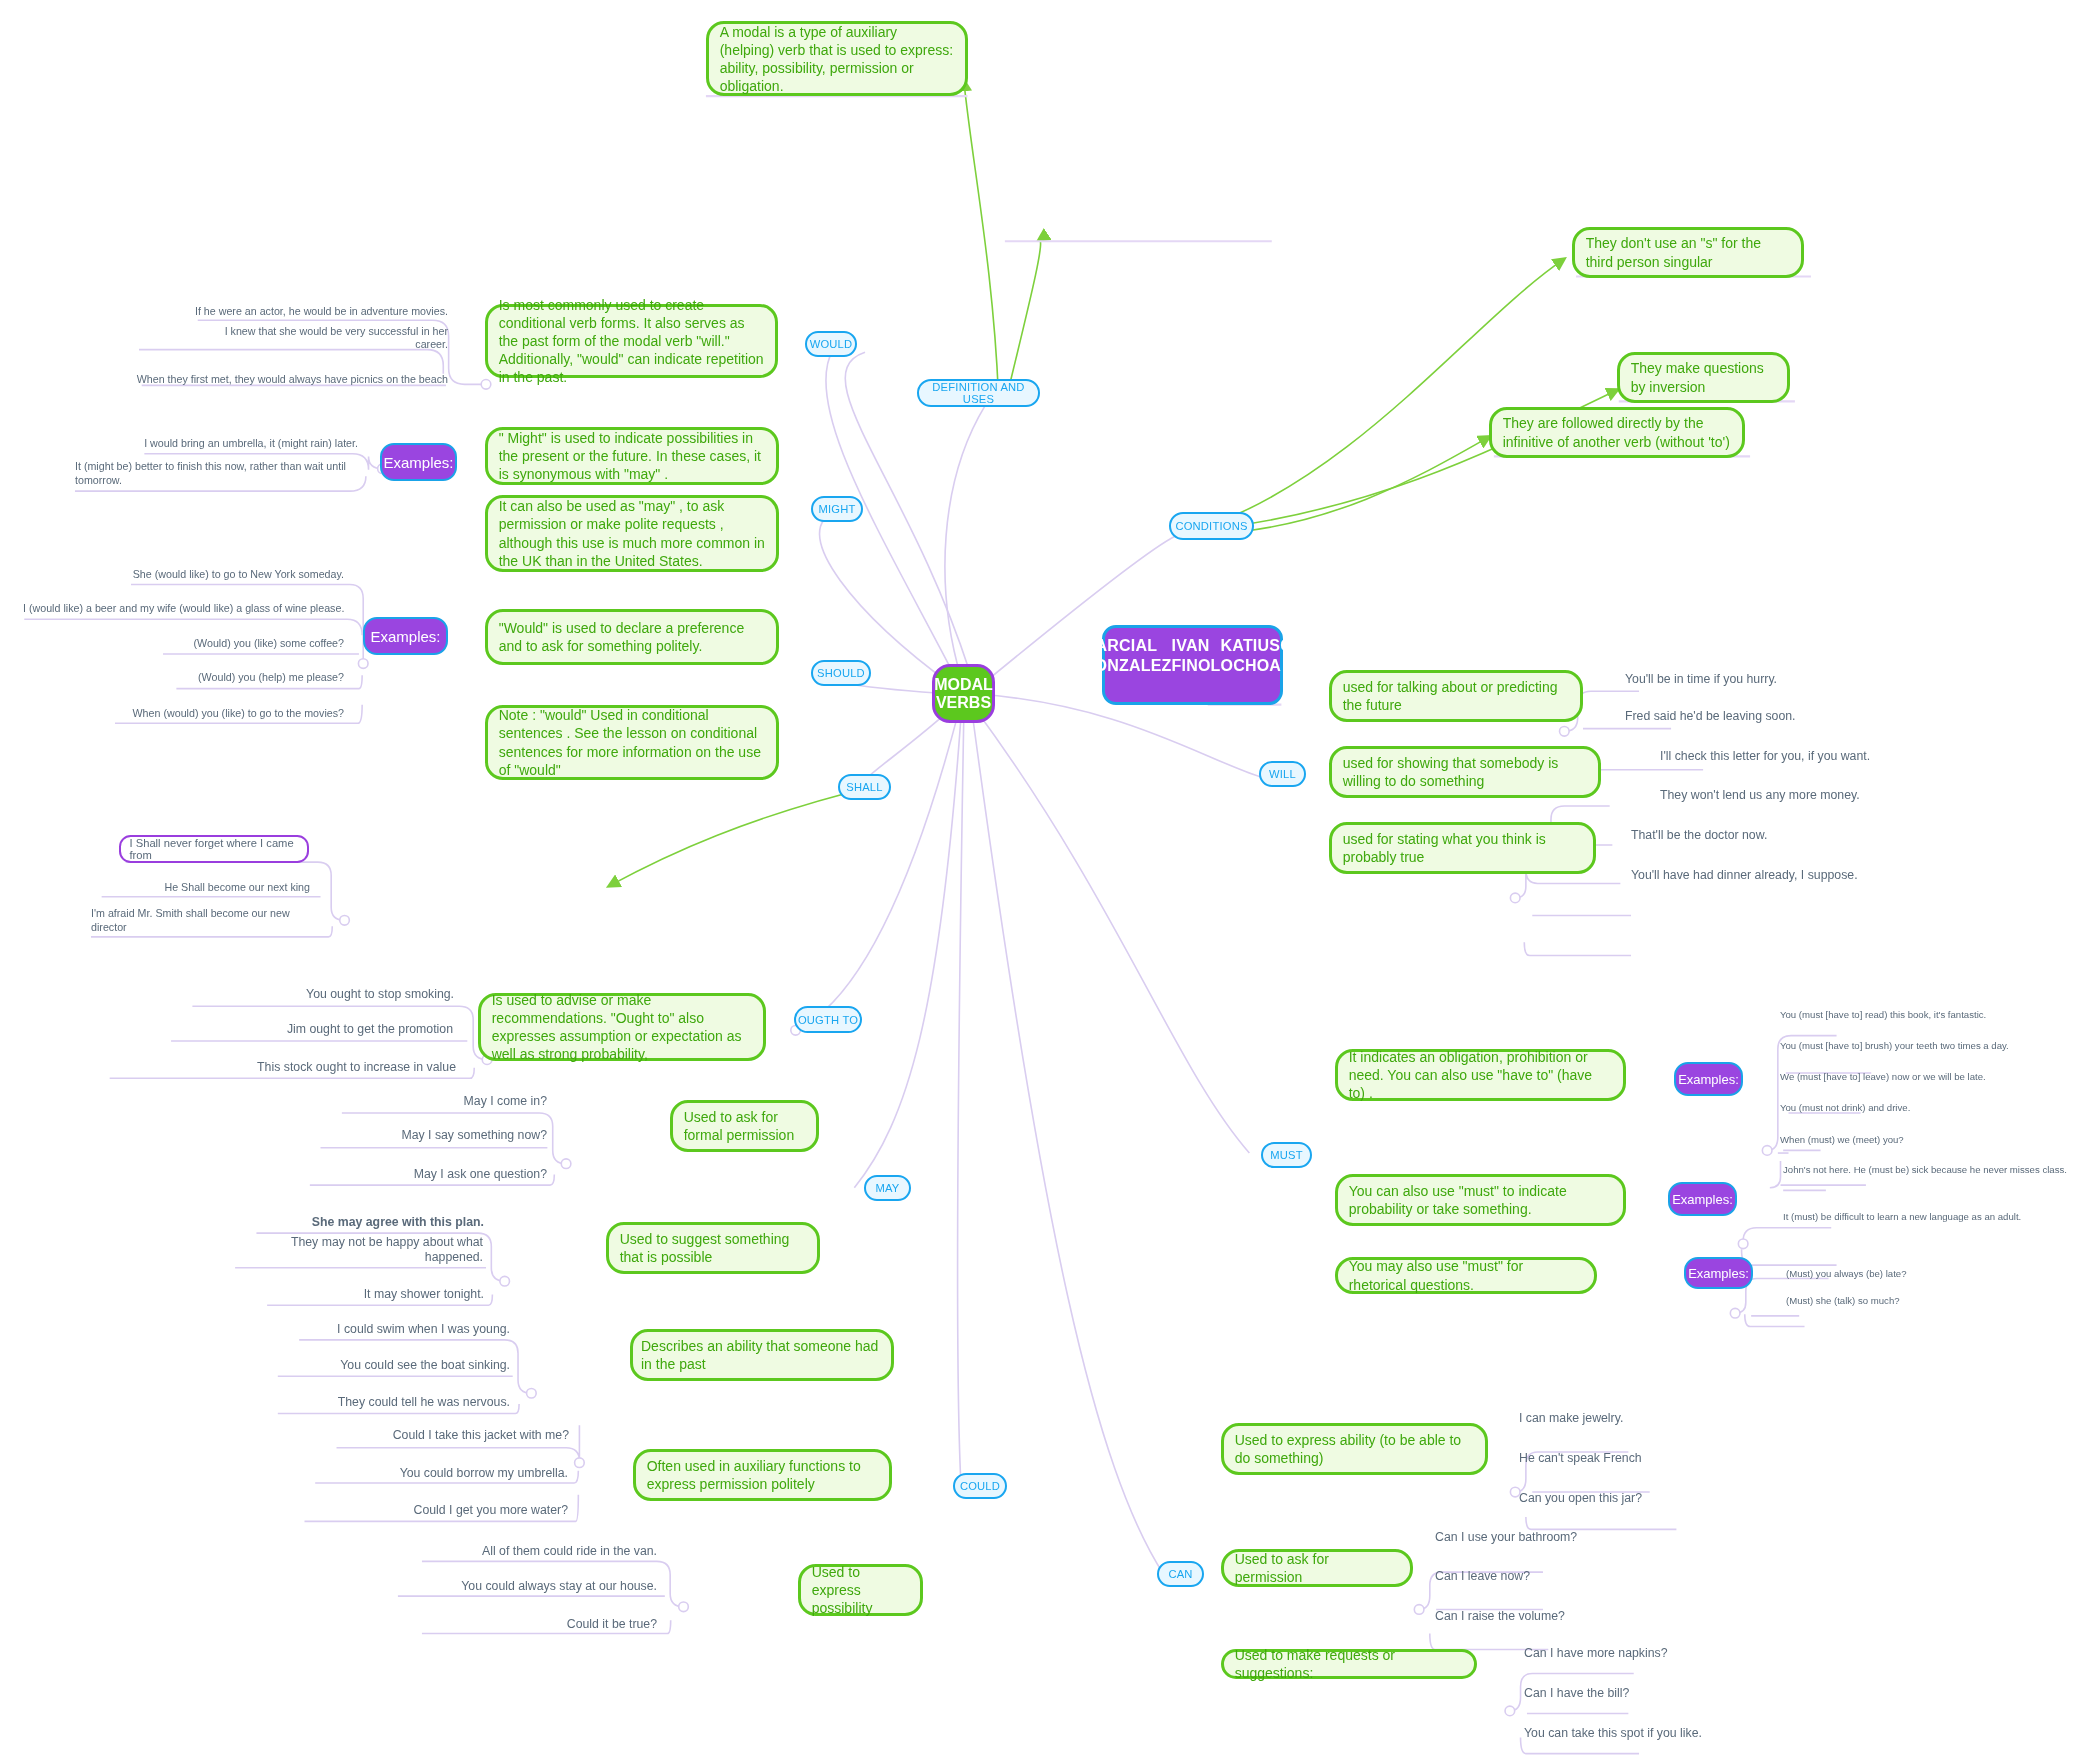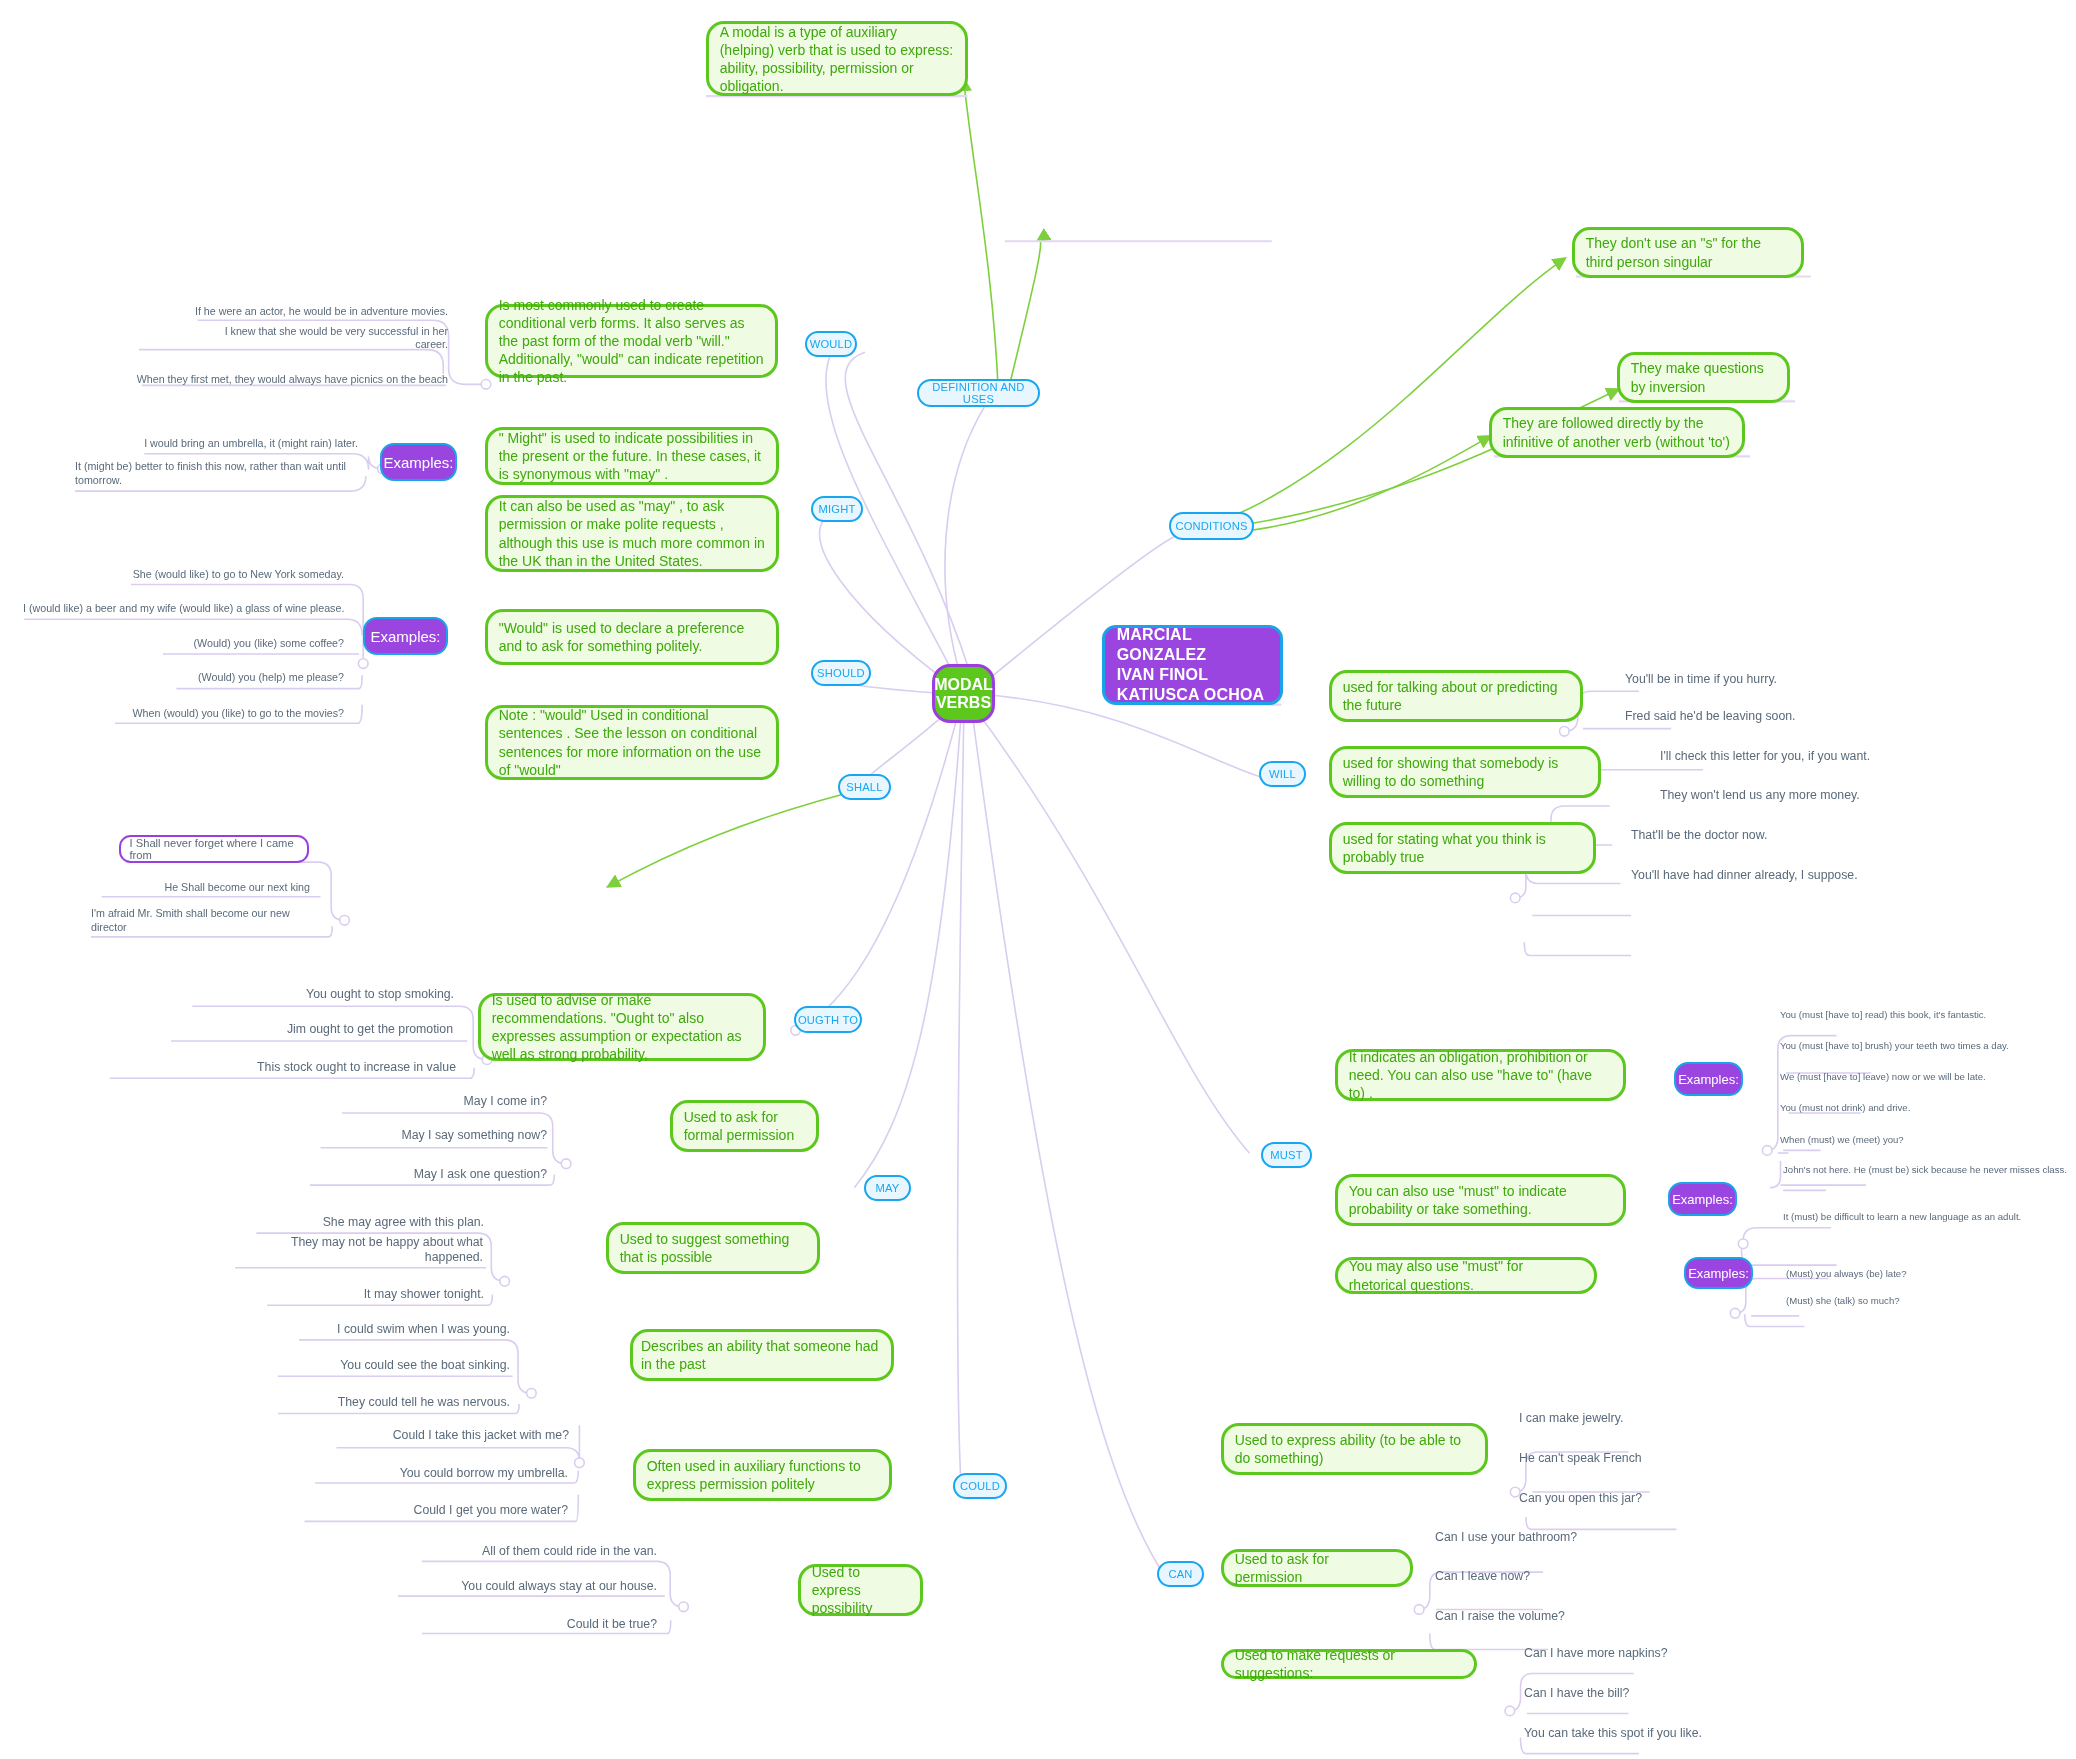--- a/index.html
+++ b/index.html
@@ -260,21 +260,21 @@
 
   <div class="node green" style="left:1617px;top:352px;width:173px;height:51px;">They make questions by inversion</div>
 
   <div class="node green" style="left:1489px;top:407px;width:256px;height:51px;">They are followed directly by the infinitive of another verb (without 'to')</div>
 
   <div class="node center" style="left:932px;top:664px;width:63px;height:59px;flex-direction:column;">
     <span>MODAL</span>
     <span>VERBS</span>
   </div>
 
-  <div class="node authors" style="left:1102px;top:625px;width:181px;height:80px;flex-direction:column;align-items:flex-start;justify-content:center;">
+  <div class="node authors" style="left:1102px;top:625px;width:181px;height:80px;flex-direction:row;align-items:flex-start;justify-content:center;">
     <span>MARCIAL GONZALEZ</span>
     <span>IVAN FINOL</span>
     <span>KATIUSCA OCHOA</span>
   </div>
 
   <div class="node blue" style="left:805px;top:331px;width:52px;height:26px;">WOULD</div>
 
   <div class="node green" style="left:485px;top:304px;width:293px;height:74px;">Is most commonly used to create conditional verb forms. It also serves as the past form of the modal verb "will." Additionally, "would" can indicate repetition in the past.</div>
 
   <div class="node leaf r tiny" style="left:192px;top:302px;width:256px;height:17px;">If he were an actor, he would be in adventure movies.</div>
@@ -325,21 +325,21 @@
   <div class="node blue" style="left:864px;top:1175px;width:47px;height:26px;">MAY</div>
 
   <div class="node green" style="left:670px;top:1100px;width:149px;height:52px;">Used to ask for formal permission</div>
 
   <div class="node green" style="left:606px;top:1222px;width:214px;height:52px;">Used to suggest something that is possible</div>
 
   <div class="node leaf r" style="left:363px;top:1092px;width:184px;height:18px;">May I come in?</div>
   <div class="node leaf r" style="left:331px;top:1126px;width:216px;height:18px;">May I say something now?</div>
   <div class="node leaf r" style="left:331px;top:1165px;width:216px;height:18px;">May I ask one question?</div>
 
-  <div class="node leaf r" style="left:262px;top:1213px;width:222px;height:18px;">She may agree with this plan.</div>
+  <div class="node leaf r" style="left:262px;top:1213px;width:222px;height:18px;font-weight:bold;">She may agree with this plan.</div>
   <div class="node leaf r" style="left:235px;top:1248px;width:248px;height:18px;">They may not be happy about what happened.</div>
   <div class="node leaf r" style="left:262px;top:1285px;width:222px;height:18px;">It may shower tonight.</div>
 
   <div class="node blue" style="left:953px;top:1473px;width:54px;height:26px;">COULD</div>
 
   <div class="node green" style="left:630px;top:1329px;width:264px;height:52px;padding-left:8px;">Describes an ability that someone had in the past</div>
 
   <div class="node green" style="left:633px;top:1449px;width:259px;height:52px;">Often used in auxiliary functions to express permission politely</div>
 
   <div class="node green" style="left:798px;top:1564px;width:125px;height:52px;">Used to express possibility</div>

